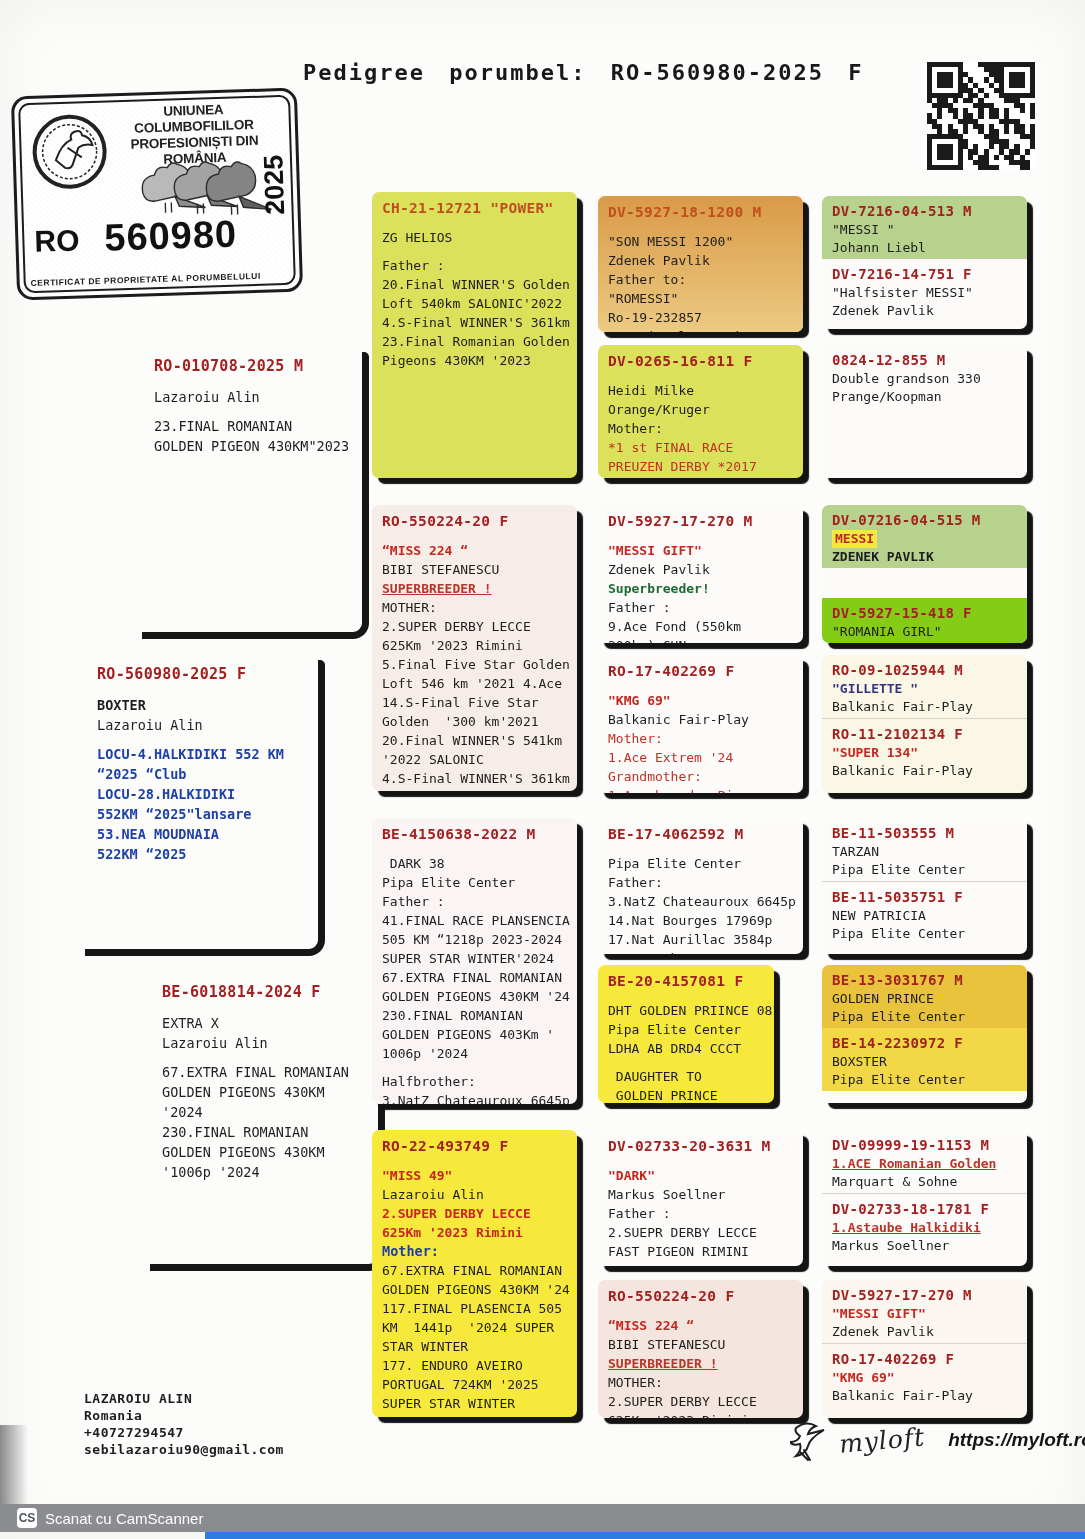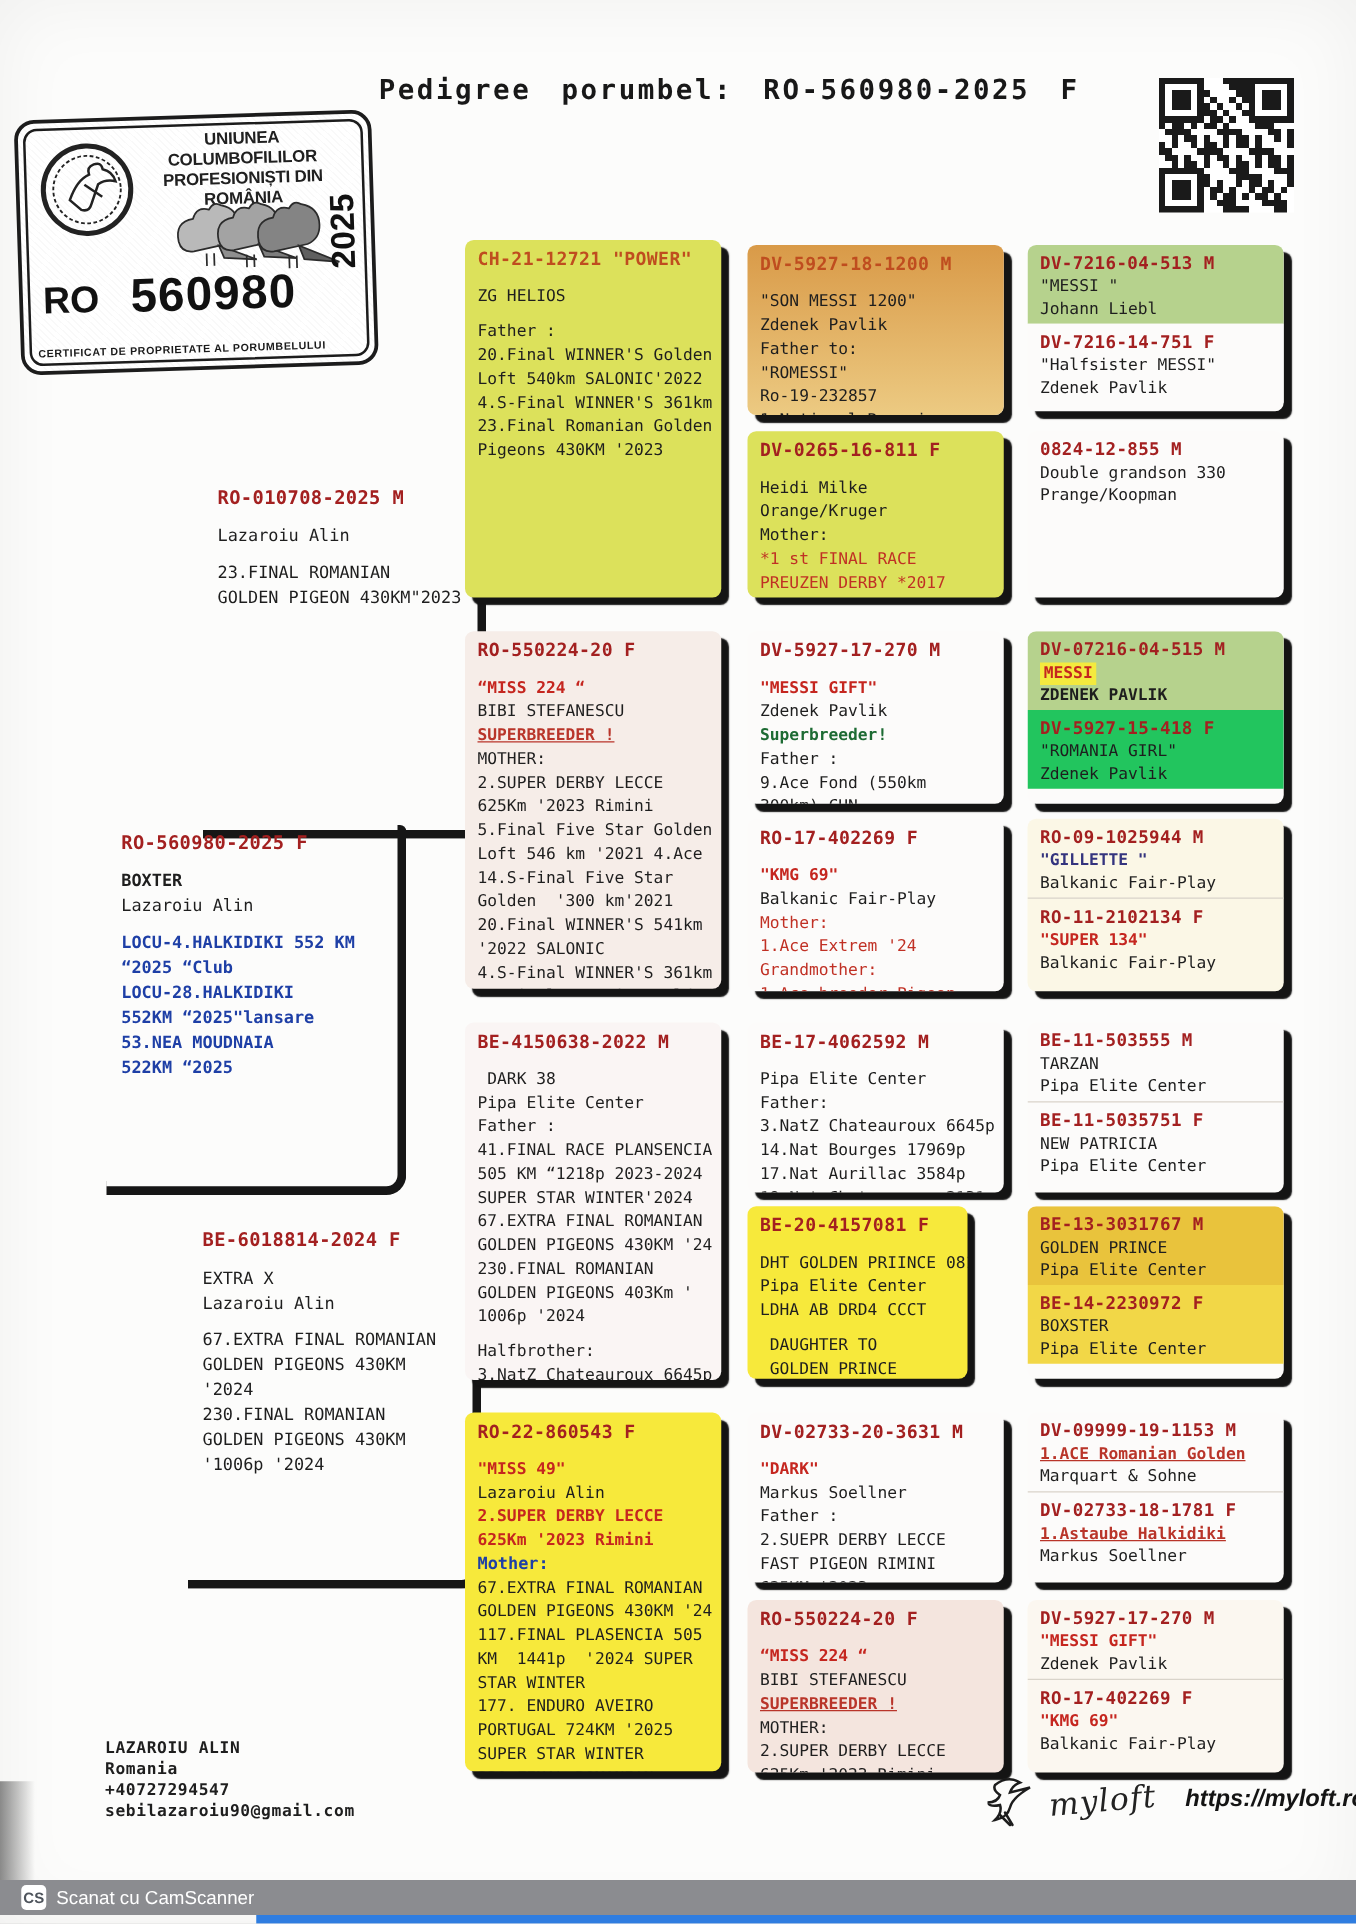--- a/index.html
+++ b/index.html
@@ -283,21 +283,21 @@
   </div>
 
   <div class="corner-shadow"></div>
 
   <div class="scanbar">
     <div class="cs-badge">CS</div>
     <div class="scan-text">Scanat cu CamScanner</div>
   </div>
   <div class="bluebar"></div>
 
-<div class="bracket" style="left: 162px; top: 352px; width: 200px; height: 278px; margin-top: 32px;">
+<div class="bracket" style="left: 142px; top: 352px; width: 200px; height: 278px;">
       <div class="line h">RO-010708-2025 M</div>
       <div class="line sp">&nbsp;</div>
       <div class="line t">Lazaroiu Alin</div>
       <div class="line sp">&nbsp;</div>
       <div class="line t">23.FINAL ROMANIAN</div>
       <div class="line t">GOLDEN PIGEON 430KM"2023</div>
     </div>
     <div class="bracket" style="left: 85px; top: 660px; width: 213px; height: 287px;">
       <div class="line h">RO-560980-2025 F</div>
       <div class="line sp">&nbsp;</div>
@@ -411,21 +411,21 @@
         <div class="line t">9.Ace Fond (550km</div>
         <div class="line t">300km) CHN</div>
       </div>
     </div>
     <div class="card compact" style="left: 822px; top: 505px; width: 205px; height: 138px;">
       <div class="sec" style="background: rgb(182, 210, 141);">
         <div class="line h">DV-07216-04-515 M</div>
         <div class="line hl">MESSI</div>
         <div class="line b">ZDENEK PAVLIK</div>
       </div>
-      <div class="sec" style="background: #22c55e;">
+      <div class="sec" style="background: #84cc16; margin-top: 30px;">
         <div class="line h">DV-5927-15-418 F</div>
         <div class="line t">"ROMANIA GIRL"</div>
         <div class="line t">Zdenek Pavlik</div>
       </div>
     </div>
     <div class="card" style="left: 598px; top: 655px; width: 205px; height: 138px;">
       <div class="sec">
         <div class="line h">RO-17-402269 F</div>
         <div class="line sp">&nbsp;</div>
         <div class="line rb">"KMG 69"</div>
@@ -511,21 +511,21 @@
         <div class="line t">Pipa Elite Center</div>
       </div>
       <div class="sec" style="background: rgb(242, 215, 71);">
         <div class="line h">BE-14-2230972 F</div>
         <div class="line t">BOXSTER</div>
         <div class="line t">Pipa Elite Center</div>
       </div>
     </div>
     <div class="card" style="left: 372px; top: 1130px; width: 205px; height: 287px; background: rgb(247, 233, 59);">
       <div class="sec">
-        <div class="line h">RO-22-860543 F</div>
+        <div class="line h">RO-22-493749 F</div>
         <div class="line sp">&nbsp;</div>
         <div class="line rb">"MISS 49"</div>
         <div class="line t">Lazaroiu Alin</div>
         <div class="line rb">2.SUPER DERBY LECCE</div>
         <div class="line rb">625Km '2023 Rimini</div>
         <div class="line bl">Mother:</div>
         <div class="line t">67.EXTRA FINAL ROMANIAN</div>
         <div class="line t">GOLDEN PIGEONS 430KM '24</div>
         <div class="line t">117.FINAL PLASENCIA 505</div>
         <div class="line t">KM  1441p  '2024 SUPER</div>

